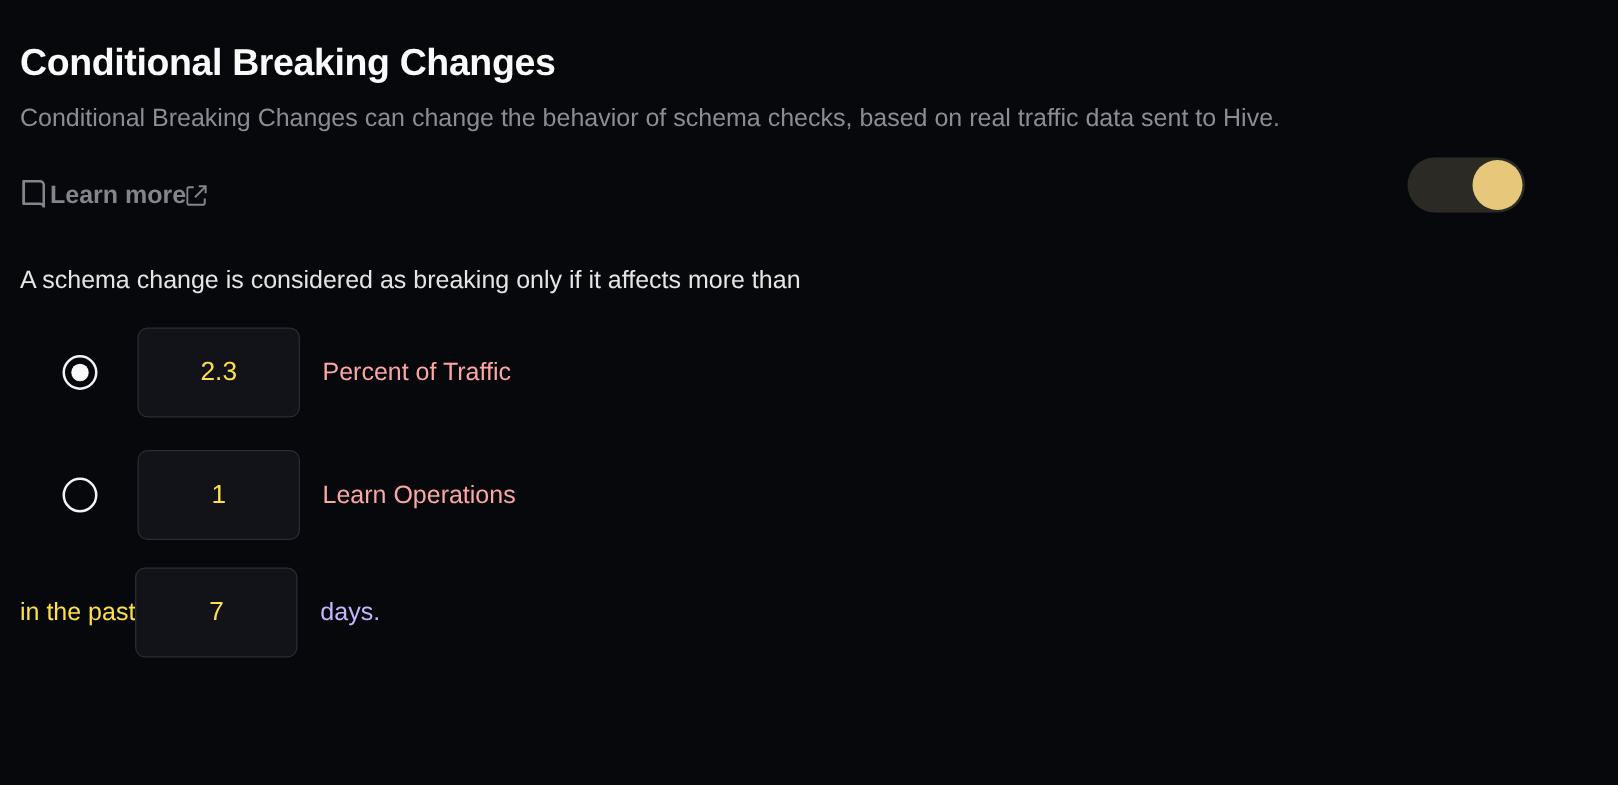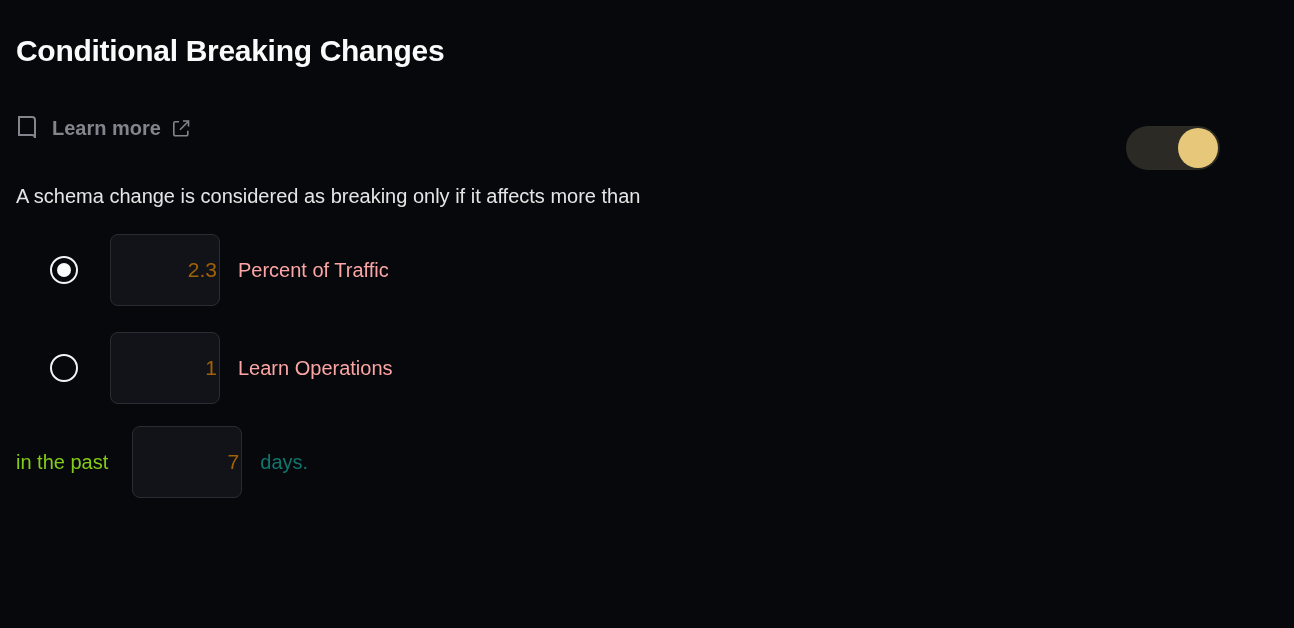--- a/index.html
+++ b/index.html
@@ -72,21 +72,20 @@
     right: 2px;
     width: 40px;
     height: 40px;
     border-radius: 50%;
     background: #e7c77a;
   }
 
   .learn-more-row {
     display: flex;
     align-items: center;
-    gap: 12px;
     margin-top: 34px;
     color: #83858c;
     cursor: pointer;
     width: fit-content;
   }
   .learn-more-row .book-icon svg { display: block; }
   .learn-more-label {
     font-size: 20px;
     font-weight: bold;
     color: #83858c;
@@ -121,63 +120,64 @@
     content: "";
     position: absolute;
     left: 50%; top: 50%;
     transform: translate(-50%, -50%);
     width: 14px; height: 14px;
     border-radius: 50%;
     background: #fafafa;
   }
 
   .num-input {
-    width: 110px;
+    width: 130px;
     height: 72px;
     background: #121318;
     border: 1px solid #2a2c33;
     border-radius: 8px;
-    color: #a16207;
+    color: #fde047;
     font-family: "Liberation Sans", sans-serif;
     font-size: 21px;
-    text-align: right;
+    text-align: center;
     box-sizing: border-box;
     outline: none;
   }
 
   .unit-label {
     font-size: 20px;
     color: #fca5a5;
     margin-left: 18px;
   }
 
   .past-row {
     display: flex;
     align-items: center;
     margin-top: 22px;
   }
   .past-text {
     font-size: 20px;
-    color: #84cc16;
-    margin-right: 24px;
+    color: #fde047;
+    margin-right: 0;
   }
   .days-text {
     font-size: 20px;
-    color: #0f766e;
+    color: #c4b5fd;
     margin-left: 18px;
   }
 </style>
 </head>
 <body>
 
 <div class="panel">
 
   <div class="header-row">
     <div class="header-left">
       <h1 class="title">Conditional Breaking Changes</h1>
+      <p class="description">Conditional Breaking Changes can change the behavior of schema checks, based on real traffic data sent to Hive.</p>
     </div>
 
     <button class="toggle">
       <span class="knob"></span>
     </button>
   </div>
 
   <div class="learn-more-row">
     <span class="book-icon">
       <svg width="24" height="26" viewBox="0 0 24 26" fill="none" stroke="#83858c" stroke-width="2">

